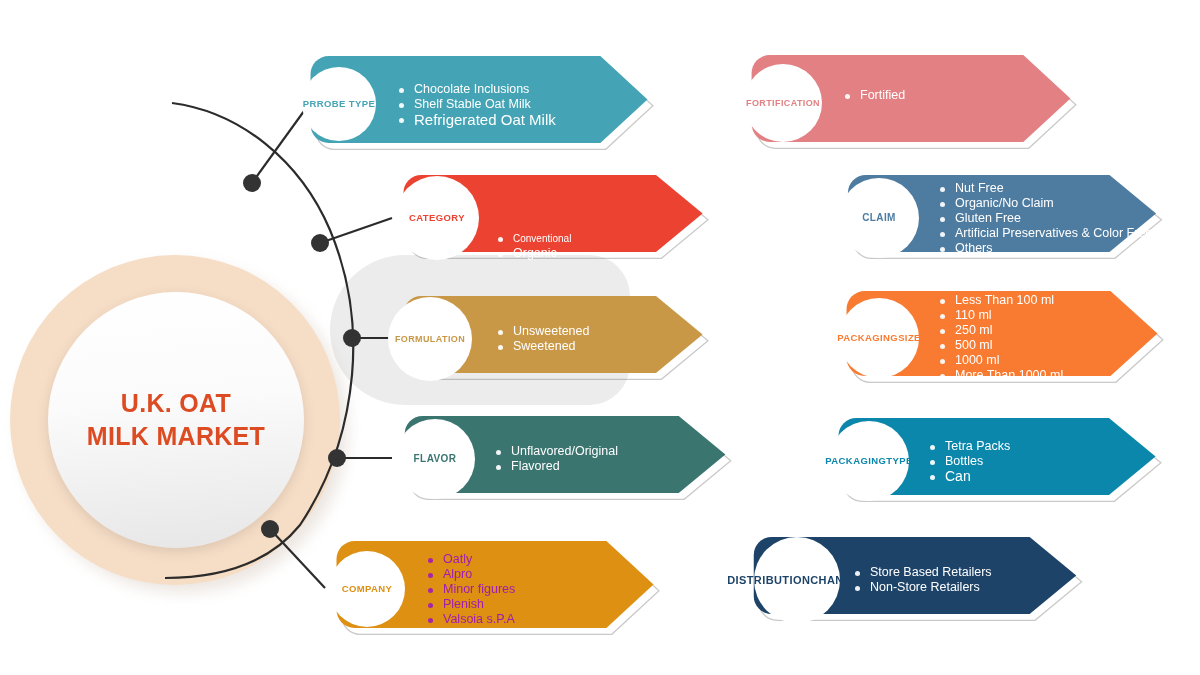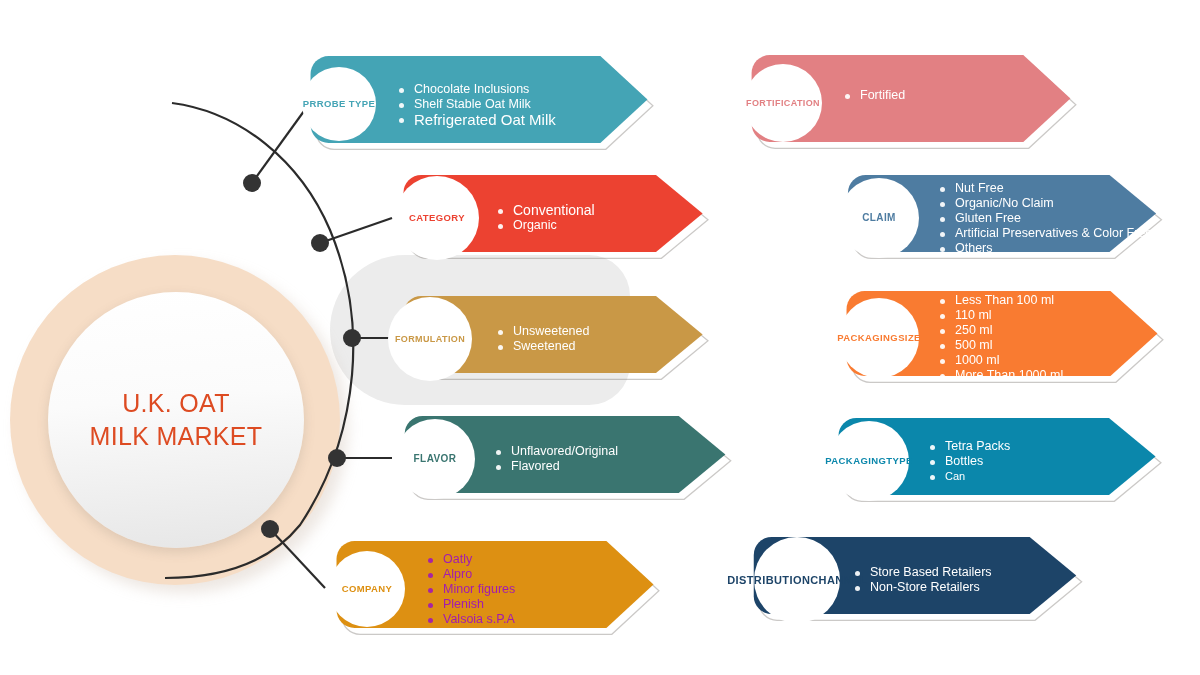--- a/index.html
+++ b/index.html
@@ -35,21 +35,21 @@
   .hub-core{
     position:absolute;left:48px;top:292px;width:256px;height:256px;
     border-radius:50%;
     background:linear-gradient(175deg,#ffffff 0%,#fbfbfb 42%,#e6e6e6 100%);
     box-shadow:0 4px 12px rgba(120,110,100,.20);
     display:flex;align-items:center;justify-content:center;
     z-index:3;
   }
   .hub-title{
     color:#dd4b22;
-    font-size:25px;font-weight:normal;letter-spacing:.3px;
+    font-size:25px;font-weight:bold;letter-spacing:.3px;
     text-align:center;line-height:1.32;
   }
 
   
   #connectors{position:absolute;left:0;top:0;width:1200px;height:675px;z-index:4;
     pointer-events:none;}
 
   
   .card{
     position:absolute;
@@ -136,21 +136,21 @@
       </div>
       <div class="card" style="left: 386px; top: 175px; width: 334px; height: 86px;">
         <svg class="arrow" viewBox="0 0 334 96">
           <path d="M20,0 H282 L334,43 L282,86 H20 A20,20 0 0 1 0,66 V20 A20,20 0 0 1 20,0 Z" transform="translate(6,7)" fill="none" stroke="rgba(140,135,130,.45)" stroke-width="1.4"></path>
           <path d="M20,0 H282 L334,43 L282,86 H20 A20,20 0 0 1 0,66 V20 A20,20 0 0 1 20,0 Z" fill="#ec4231"></path>
         </svg>
         <div class="badge" style="width: 84px; height: 84px; left: 9px; top: 1px; color: rgb(236, 66, 49); font-size: 9.5px;">
           <div>CATEGORY</div>
         </div>
         <ul class="items" style="left: 110px; color: rgb(255, 255, 255); top: 28px;">
-          <li style="font-size: 14px;">Conventional</li>
+          <li style="font-size: 10px; margin-top: 28px;">Conventional</li>
           <li style="font-size: 12.5px;">Organic</li>
         </ul>
       </div>
       <div class="card" style="left: 386px; top: 296px; width: 334px; height: 86px;">
         <svg class="arrow" viewBox="0 0 334 96">
           <path d="M20,0 H282 L334,43 L282,86 H20 A20,20 0 0 1 0,66 V20 A20,20 0 0 1 20,0 Z" transform="translate(6,7)" fill="none" stroke="rgba(140,135,130,.45)" stroke-width="1.4"></path>
           <path d="M20,0 H282 L334,43 L282,86 H20 A20,20 0 0 1 0,66 V20 A20,20 0 0 1 20,0 Z" fill="#c99846"></path>
         </svg>
         <div class="badge" style="width: 84px; height: 84px; left: 2px; top: 1px; color: rgb(201, 152, 70); font-size: 9px;">
           <div>FORMULATION</div>
@@ -241,21 +241,21 @@
           <path d="M20,0 H302 L354,43 L302,86 H20 A20,20 0 0 1 0,66 V20 A20,20 0 0 1 20,0 Z" transform="translate(6,7)" fill="none" stroke="rgba(140,135,130,.45)" stroke-width="1.4"></path>
           <path d="M20,0 H302 L354,43 L302,86 H20 A20,20 0 0 1 0,66 V20 A20,20 0 0 1 20,0 Z" fill="#0b87ab"></path>
         </svg>
         <div class="badge" style="width: 80px; height: 80px; left: 9px; top: 3px; color: rgb(11, 135, 171); font-size: 9.5px;">
           <div>PACKAGING</div>
           <div>TYPE</div>
         </div>
         <ul class="items" style="left: 108px; color: rgb(255, 255, 255); top: 21px;">
           <li style="font-size: 12.5px;">Tetra Packs</li>
           <li style="font-size: 12.5px;">Bottles</li>
-          <li style="font-size: 11px;">Can</li>
+          <li style="font-size: 14px;">Can</li>
         </ul>
       </div>
       <div class="card" style="left: 735px; top: 537px; width: 360px; height: 86px;">
         <svg class="arrow" viewBox="0 0 360 96">
           <path d="M20,0 H308 L360,43 L308,86 H20 A20,20 0 0 1 0,66 V20 A20,20 0 0 1 20,0 Z" transform="translate(6,7)" fill="none" stroke="rgba(140,135,130,.45)" stroke-width="1.4"></path>
           <path d="M20,0 H308 L360,43 L308,86 H20 A20,20 0 0 1 0,66 V20 A20,20 0 0 1 20,0 Z" fill="#1d4468"></path>
         </svg>
         <div class="badge" style="width: 86px; height: 86px; left: 19px; top: 0px; color: rgb(29, 68, 104); font-size: 11px;">
           <div>DISTRIBUTION</div>
           <div>CHANNEL</div>

